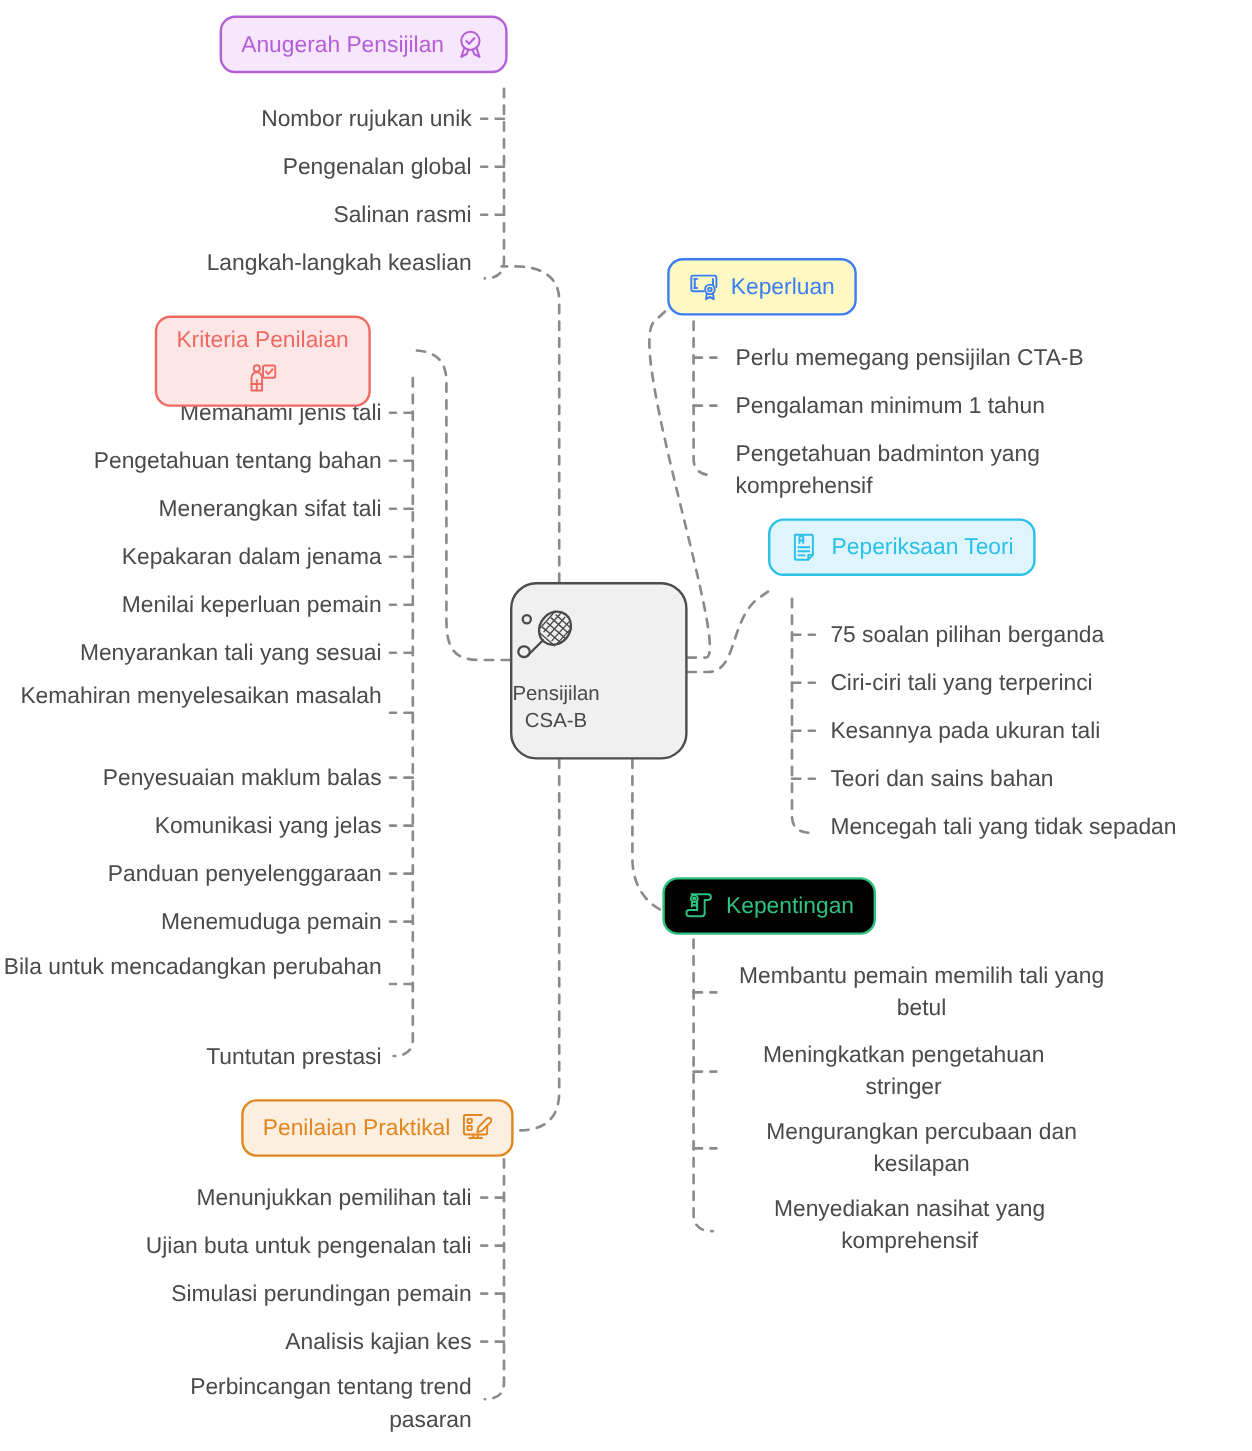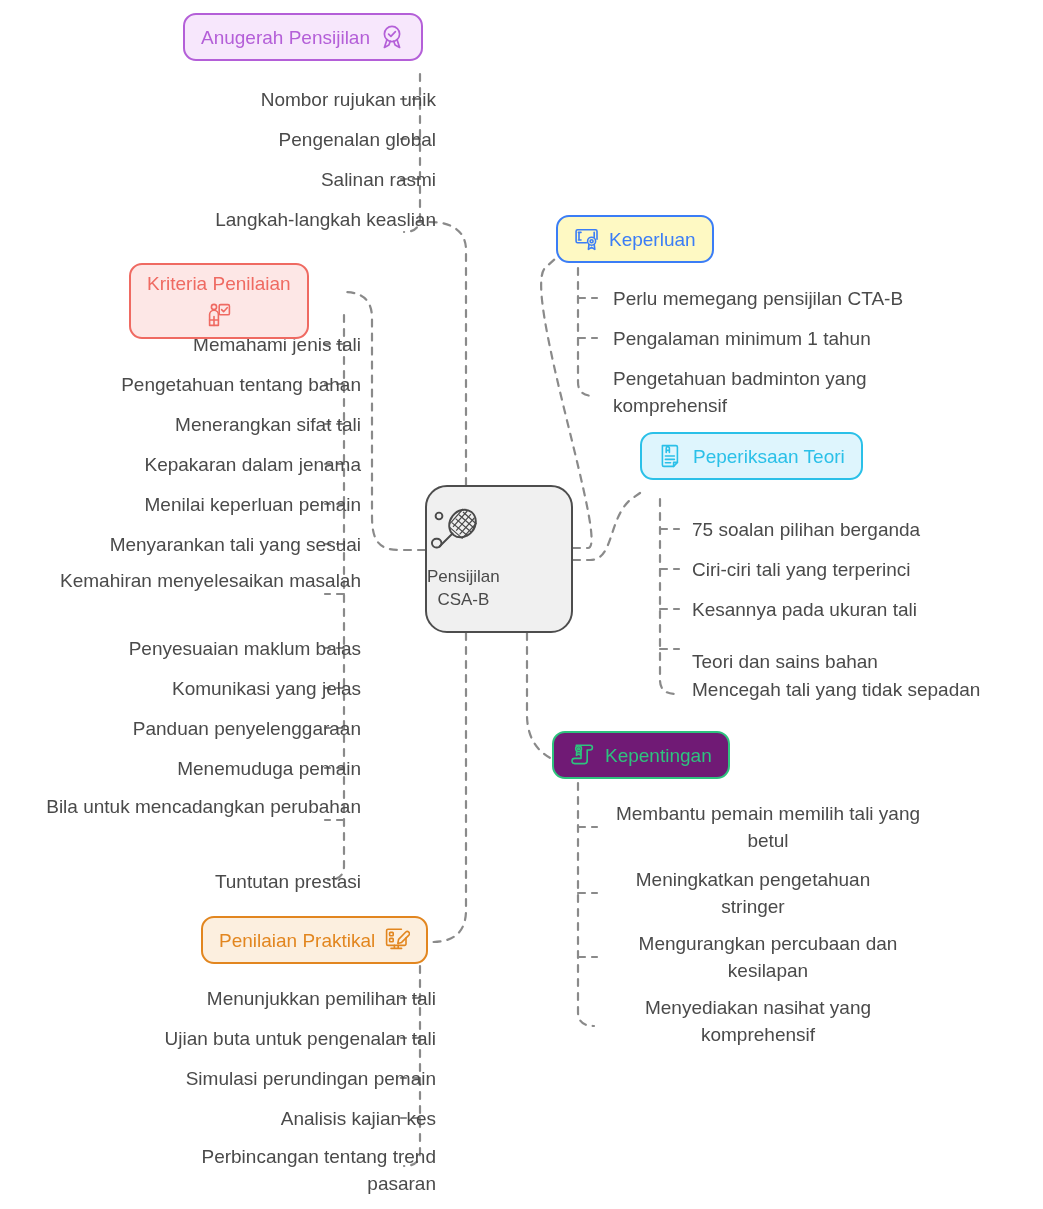--- a/index.html
+++ b/index.html
@@ -69,32 +69,32 @@
     z-index: 4;
   }
   .badge .badge-label { line-height: 1; }
   .badge svg { display: block; flex: none; }
 
   .badge.purple { background:#f7e7fc; border-color:#b45fd8; color:#b45fd8; }
   .badge.red    { background:#fde7e6; border-color:#ef6a62; color:#ef6a62; }
   .badge.orange { background:#fcefdf; border-color:#e2861f; color:#e2861f; }
   .badge.blue   { background:#fef9c3; border-color:#3b7df6; color:#3b7df6; }
   .badge.cyan   { background:#def5fd; border-color:#2ac0e8; color:#2ac0e8; }
-  .badge.green  { background:#701a75; border-color:#2ec27e; color:#2ec27e; }
+  .badge.green  { background:#000000; border-color:#2ec27e; color:#2ec27e; }
 
   
   .leaf {
     position: absolute;
     font-size: 19px;
     line-height: 27px;
     color: #4a4a4a;
     z-index: 3;
   }
   .leaf.right { text-align: left; }
-  .leaf.left  { text-align: right; padding-left: 43px; }
+  .leaf.left  { text-align: right; }
 </style>
 </head>
 <body>
 
 <div id="canvas">
 
   <svg id="wires" viewBox="0 0 1043 1209" xmlns="http://www.w3.org/2000/svg">
     <g fill="none" stroke="#8a8a8a" stroke-width="2.2" stroke-dasharray="7,7" stroke-linecap="round">
 
       <path d="M466,485 L466,250 C466,230 450,222 430,222 L418,222"></path>
@@ -264,21 +264,21 @@
   <div class="leaf left" style="left:0px; top:1105px; width:393px;">Analisis kajian kes</div>
   <div class="leaf left" style="left:95px; top:1143px; width:298px;">Perbincangan tentang trend pasaran</div>
 
   <div class="leaf right" style="left:613px; top:285px; width:420px;">Perlu memegang pensijilan CTA-B</div>
   <div class="leaf right" style="left:613px; top:325px; width:420px;">Pengalaman minimum 1 tahun</div>
   <div class="leaf right" style="left:613px; top:365px; width:300px;">Pengetahuan badminton yang komprehensif</div>
 
   <div class="leaf right" style="left:692px; top:516px; width:345px;">75 soalan pilihan berganda</div>
   <div class="leaf right" style="left:692px; top:556px; width:345px;">Ciri-ciri tali yang terperinci</div>
   <div class="leaf right" style="left:692px; top:596px; width:345px;">Kesannya pada ukuran tali</div>
-  <div class="leaf right" style="left:692px; top:636px; width:345px;margin-top:12px;">Teori dan sains bahan</div>
+  <div class="leaf right" style="left:692px; top:636px; width:345px;">Teori dan sains bahan</div>
   <div class="leaf right" style="left:692px; top:676px; width:351px;">Mencegah tali yang tidak sepadan</div>
 
   <div class="leaf right" style="left:613px; top:800px; width:310px; text-align:center;">Membantu pemain memilih tali yang betul</div>
   <div class="leaf right" style="left:613px; top:866px; width:280px; text-align:center;">Meningkatkan pengetahuan stringer</div>
   <div class="leaf right" style="left:613px; top:930px; width:310px; text-align:center;">Mengurangkan percubaan dan kesilapan</div>
   <div class="leaf right" style="left:613px; top:994px; width:290px; text-align:center;">Menyediakan nasihat yang komprehensif</div>
 
 </div>
 
 </body></html>

